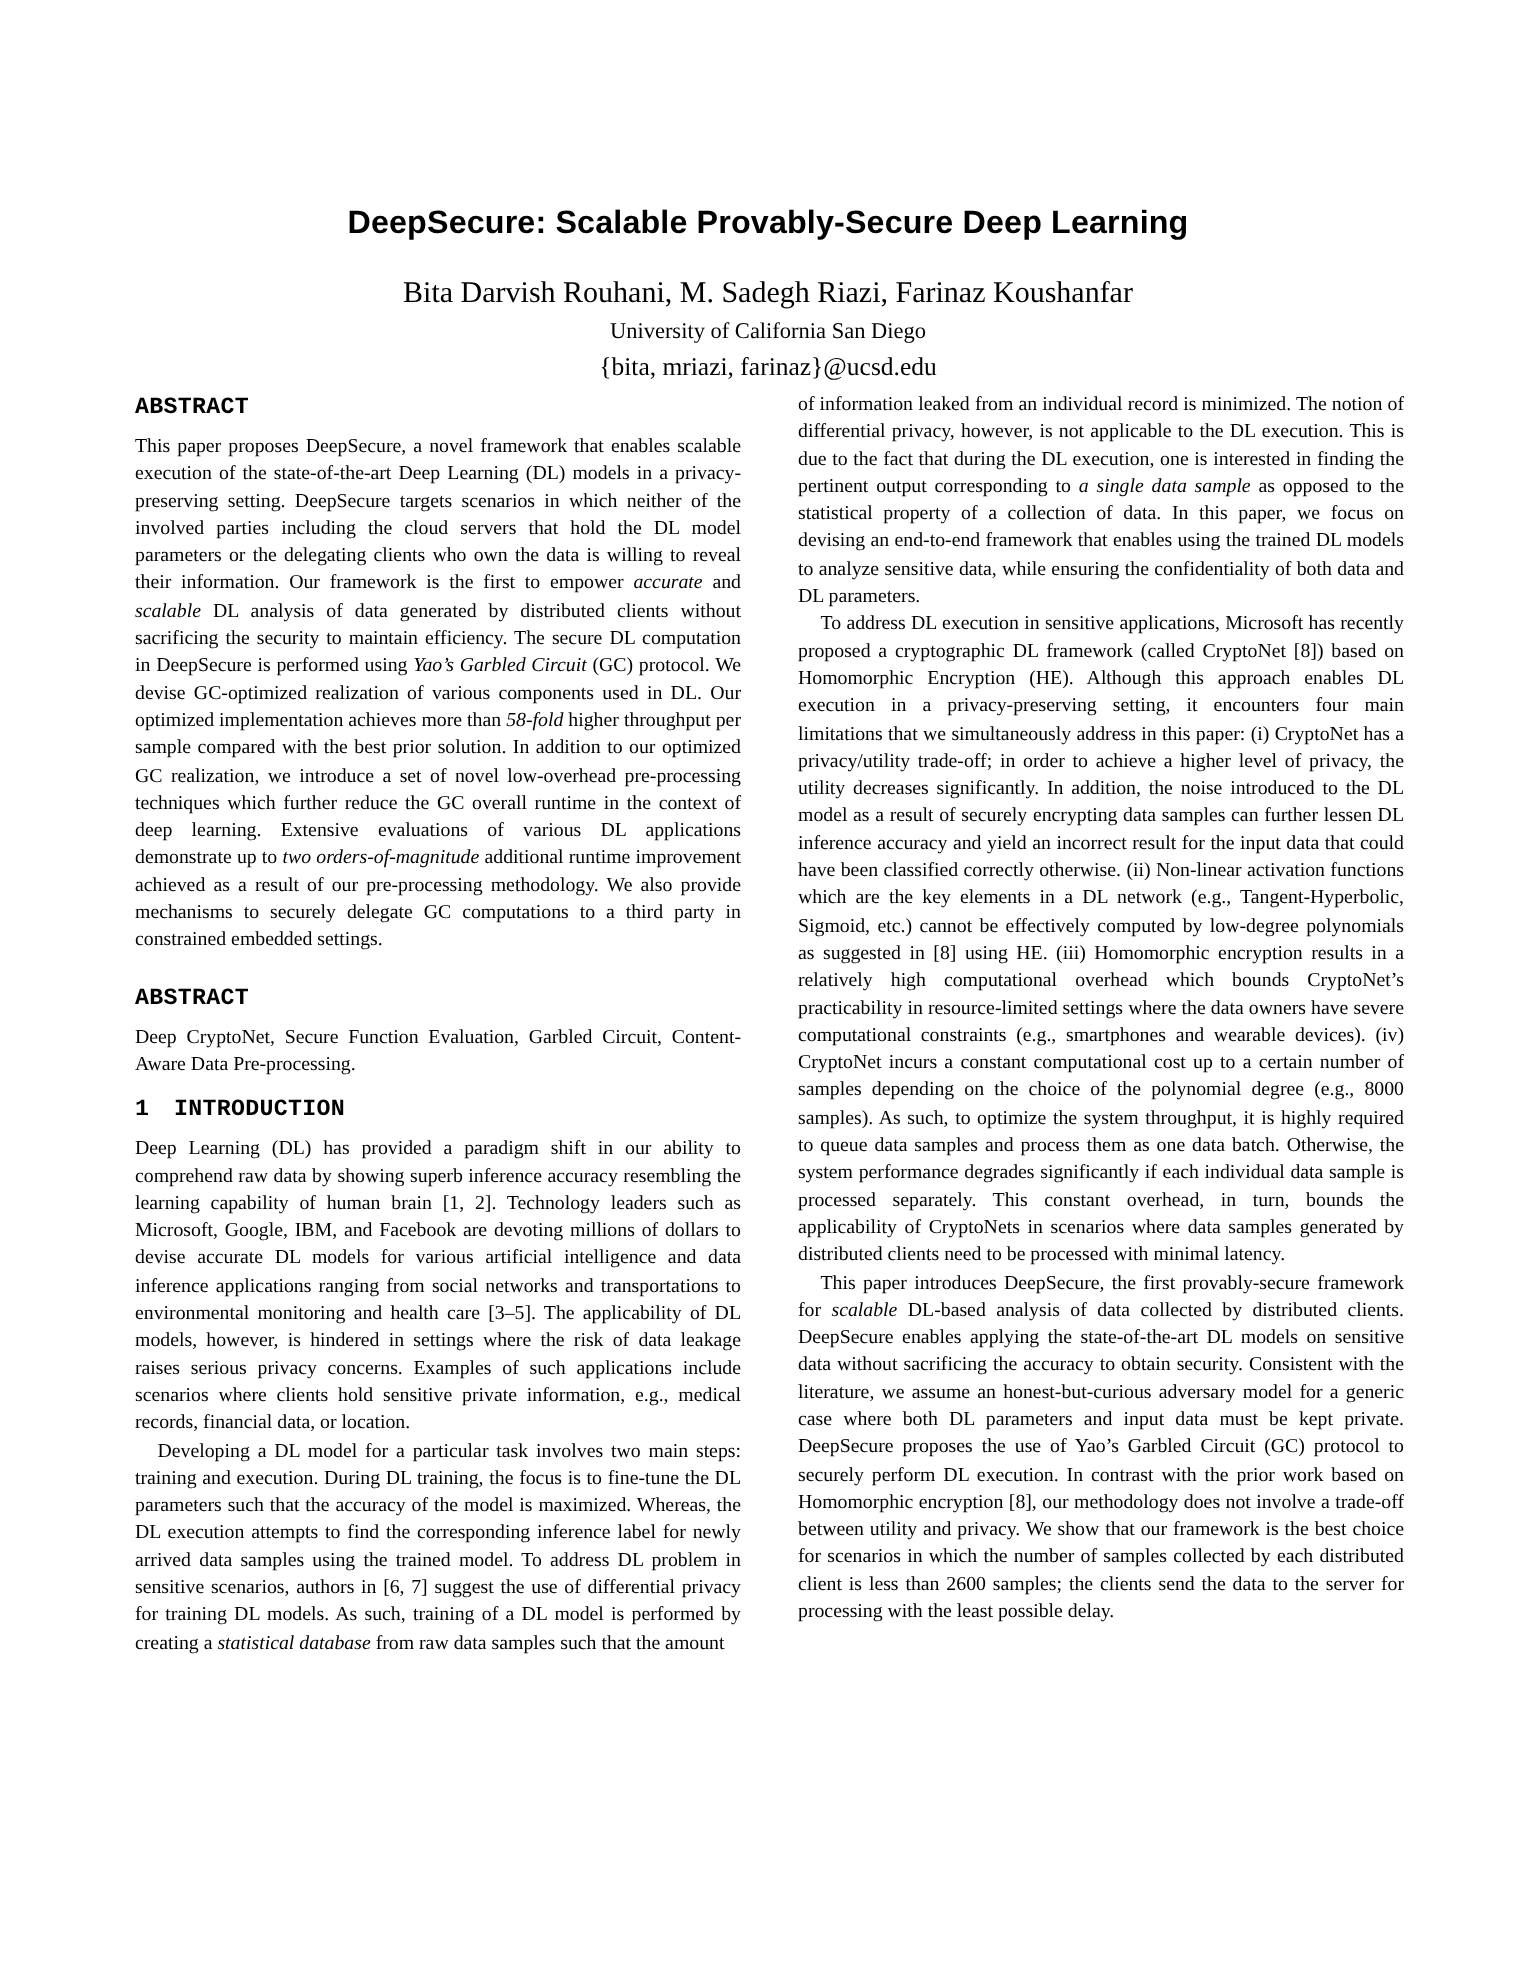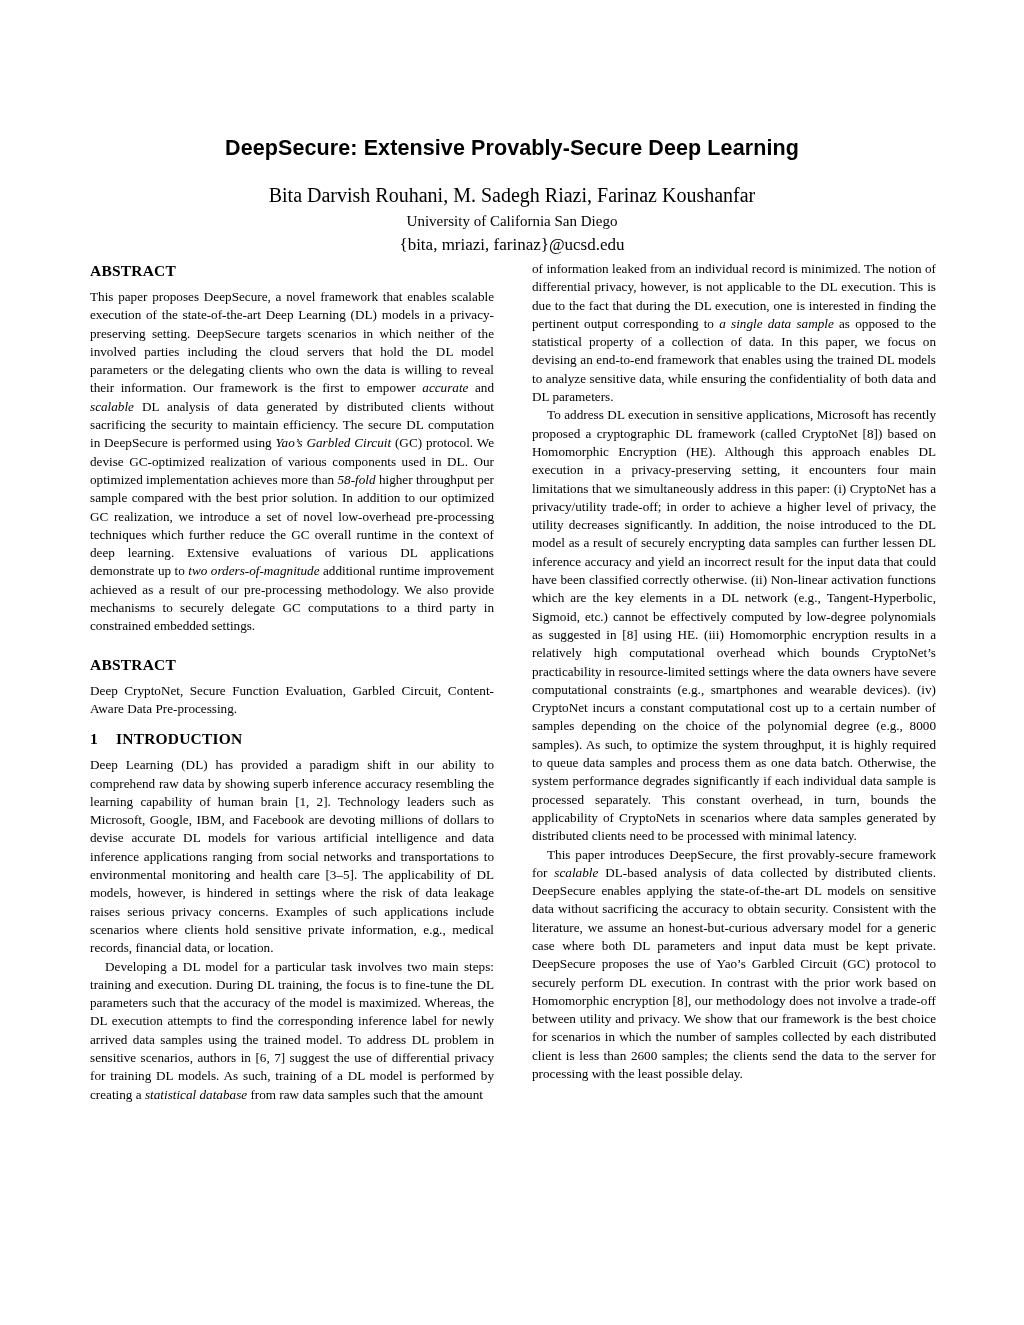--- a/index.html
+++ b/index.html
@@ -33,21 +33,21 @@
     position: absolute;
     top: 260px;
     left: 90px;
     width: 846px;
     display: flex;
     gap: 38px;
     align-items: flex-start;
   }
   .col { width: 404px; }
   .section-heading {
-    font-family: Liberation Serif, serif;
+    font-family: Liberation Mono, monospace;
     font-size: 15.5px;
     font-weight: 700;
     letter-spacing: 0.2px;
     margin: 20px 0 8px 0;
   }
   .section-heading.first { margin-top: 2px; }
   .section-heading.numbered { margin-top: 12px; }
   .sec-num { display: inline-block; min-width: 26px; }
   .body-par {
     font-size: 13.2px;
@@ -58,21 +58,21 @@
   }
   .body-par.indent { text-indent: 15px; }
   .body-par em { font-style: italic; }
 </style>
 </head>
 <body>
 
 <div class="page">
 
   <header class="paper-header">
-    <h1 class="title">DeepSecure: Extensive Provably-Secure Deep Learning</h1>
+    <h1 class="title">DeepSecure: Scalable Provably-Secure Deep Learning</h1>
     <div class="authors">Bita Darvish Rouhani, M. Sadegh Riazi, Farinaz Koushanfar</div>
     <div class="affiliation">University of California San Diego</div>
     <div class="email">{bita, mriazi, farinaz}@ucsd.edu</div>
   </header>
 
   <main class="columns">
 
     <section class="col col-left">
       <h2 class="section-heading first">ABSTRACT</h2>
       <p class="body-par"><span>This paper proposes DeepSecure, a novel framework that enables scalable execution of the state-of-the-art Deep Learning (DL) models in a privacy-preserving setting. DeepSecure targets scenarios in which neither of the involved parties including the cloud servers that hold the DL model parameters or the delegating clients who own the data is willing to reveal their information. Our framework is the first to empower </span><em>accurate</em><span> and </span><em>scalable</em><span> DL analysis of data generated by distributed clients without sacrificing the security to maintain efficiency. The secure DL computation in DeepSecure is performed using </span><em>Yao’s Garbled Circuit</em><span> (GC) protocol. We devise GC-optimized realization of various components used in DL. Our optimized implementation achieves more than </span><em>58-fold</em><span> higher throughput per sample compared with the best prior solution. In addition to our optimized GC realization, we introduce a set of novel low-overhead pre-processing techniques which further reduce the GC overall runtime in the context of deep learning. Extensive evaluations of various DL applications demonstrate up to </span><em>two orders-of-magnitude</em><span> additional runtime improvement achieved as a result of our pre-processing methodology. We also provide mechanisms to securely delegate GC computations to a third party in constrained embedded settings.</span></p>

